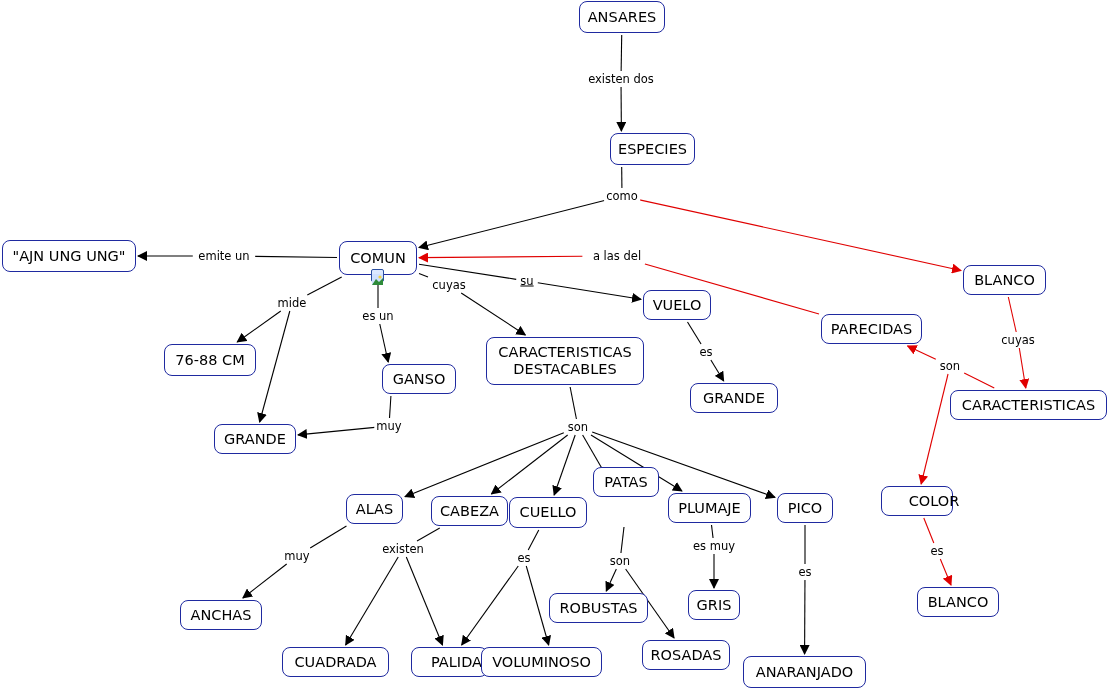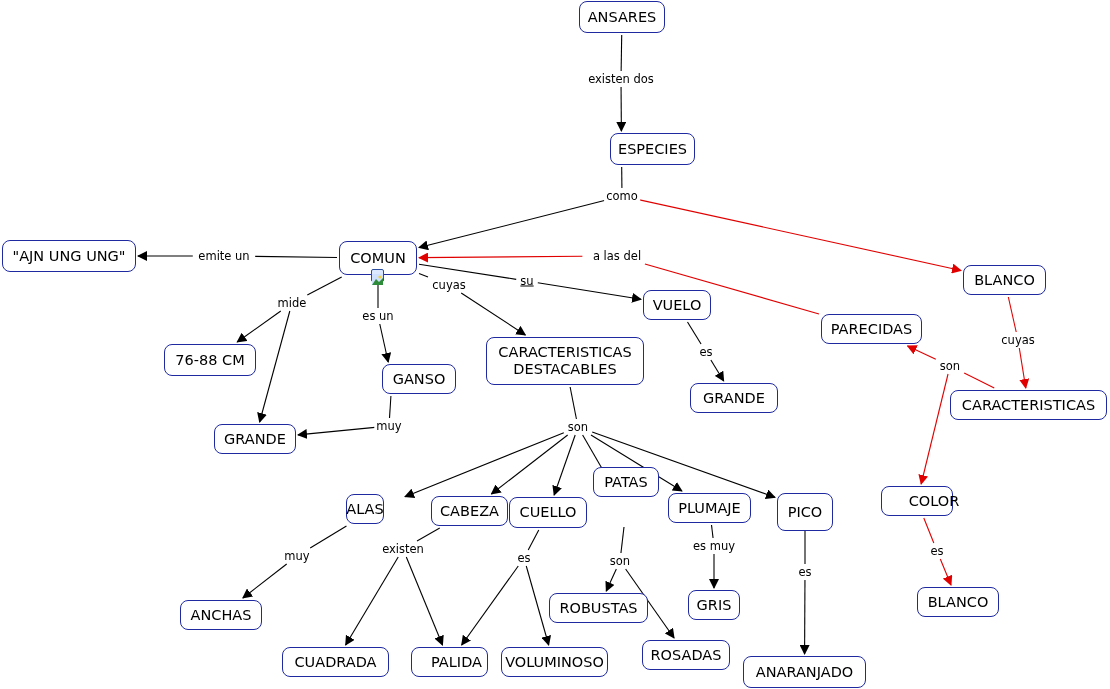--- a/index.html
+++ b/index.html
@@ -86,30 +86,30 @@
     <div class="node" style="left: 355px; top: 364px; width: 74px; height: 30px; margin-left: 27px;">GANSO</div>
     <div class="node" style="left: 486px; top: 337px; width: 158px; height: 48px;">CARACTERISTICAS
 DESTACABLES</div>
     <div class="node" style="left: 643px; top: 290px; width: 68px; height: 30px;">VUELO</div>
     <div class="node" style="left: 690px; top: 383px; width: 88px; height: 30px;">GRANDE</div>
     <div class="node" style="left: 963px; top: 265px; width: 83px; height: 30px;">BLANCO</div>
     <div class="node" style="left: 821px; top: 314px; width: 101px; height: 30px;">PARECIDAS</div>
     <div class="node" style="left: 950px; top: 390px; width: 157px; height: 30px;">CARACTERISTICAS</div>
     <div class="node" style="left: 881px; top: 486px; width: 72px; height: 30px; padding-left: 40px;">COLOR</div>
     <div class="node" style="left: 917px; top: 587px; width: 82px; height: 30px;">BLANCO</div>
-    <div class="node" style="left: 346px; top: 494px; width: 38px; height: 30px;">ALAS</div>
+    <div class="node" style="left: 346px; top: 494px; width: 57px; height: 30px;">ALAS</div>
     <div class="node" style="left: 431px; top: 496px; width: 77px; height: 30px;">CABEZA</div>
     <div class="node" style="left: 509px; top: 497px; width: 78px; height: 31px;">CUELLO</div>
     <div class="node" style="left: 593px; top: 467px; width: 66px; height: 30px;">PATAS</div>
     <div class="node" style="left: 668px; top: 493px; width: 83px; height: 30px;">PLUMAJE</div>
-    <div class="node" style="left: 777px; top: 493px; width: 56px; height: 38px; text-align: center;">PICO</div>
+    <div class="node" style="left: 777px; top: 493px; width: 56px; height: 30px; text-align: center;">PICO</div>
     <div class="node" style="left: 180px; top: 600px; width: 82px; height: 30px;">ANCHAS</div>
     <div class="node" style="left: 282px; top: 647px; width: 107px; height: 30px;">CUADRADA</div>
     <div class="node" style="left: 411px; top: 647px; width: 77px; height: 30px; padding-left: 20px;">PALIDA</div>
-    <div class="node" style="left: 501px; top: 647px; width: 107px; height: 30px;">VOLUMINOSO</div>
+    <div class="node" style="left: 481px; top: 647px; width: 121px; height: 30px;">VOLUMINOSO</div>
     <div class="node" style="left: 549px; top: 593px; width: 99px; height: 30px;">ROBUSTAS</div>
     <div class="node" style="left: 642px; top: 640px; width: 88px; height: 30px;">ROSADAS</div>
     <div class="node" style="left: 688px; top: 590px; width: 52px; height: 30px;">GRIS</div>
     <div class="node" style="left: 743px; top: 656px; width: 123px; height: 32px;">ANARANJADO</div>
     <div class="img-icon" style="left: 371px; top: 269px;"><svg width="11" height="11" viewBox="0 0 11 11">
         <rect x="0" y="0" width="11" height="11" fill="#cfe0ff"></rect>
         <polygon points="0,11 4,5 7,8 11,4 11,11" fill="#2e8b3a"></polygon>
         <circle cx="8" cy="3" r="1.6" fill="#f4d23c"></circle>
       </svg></div>
   </div>

